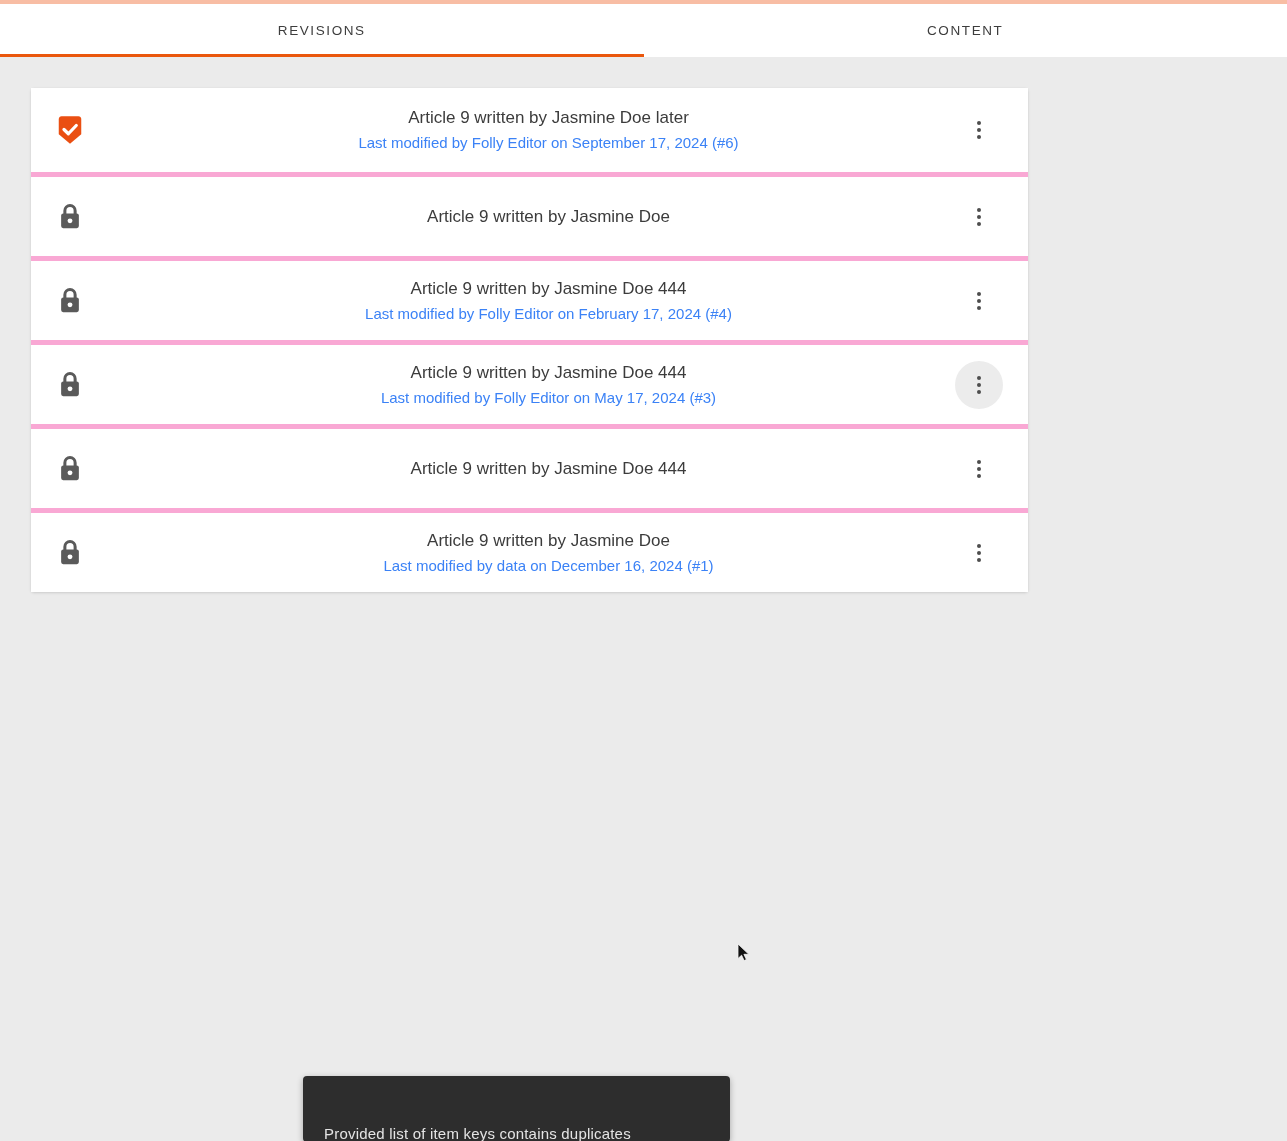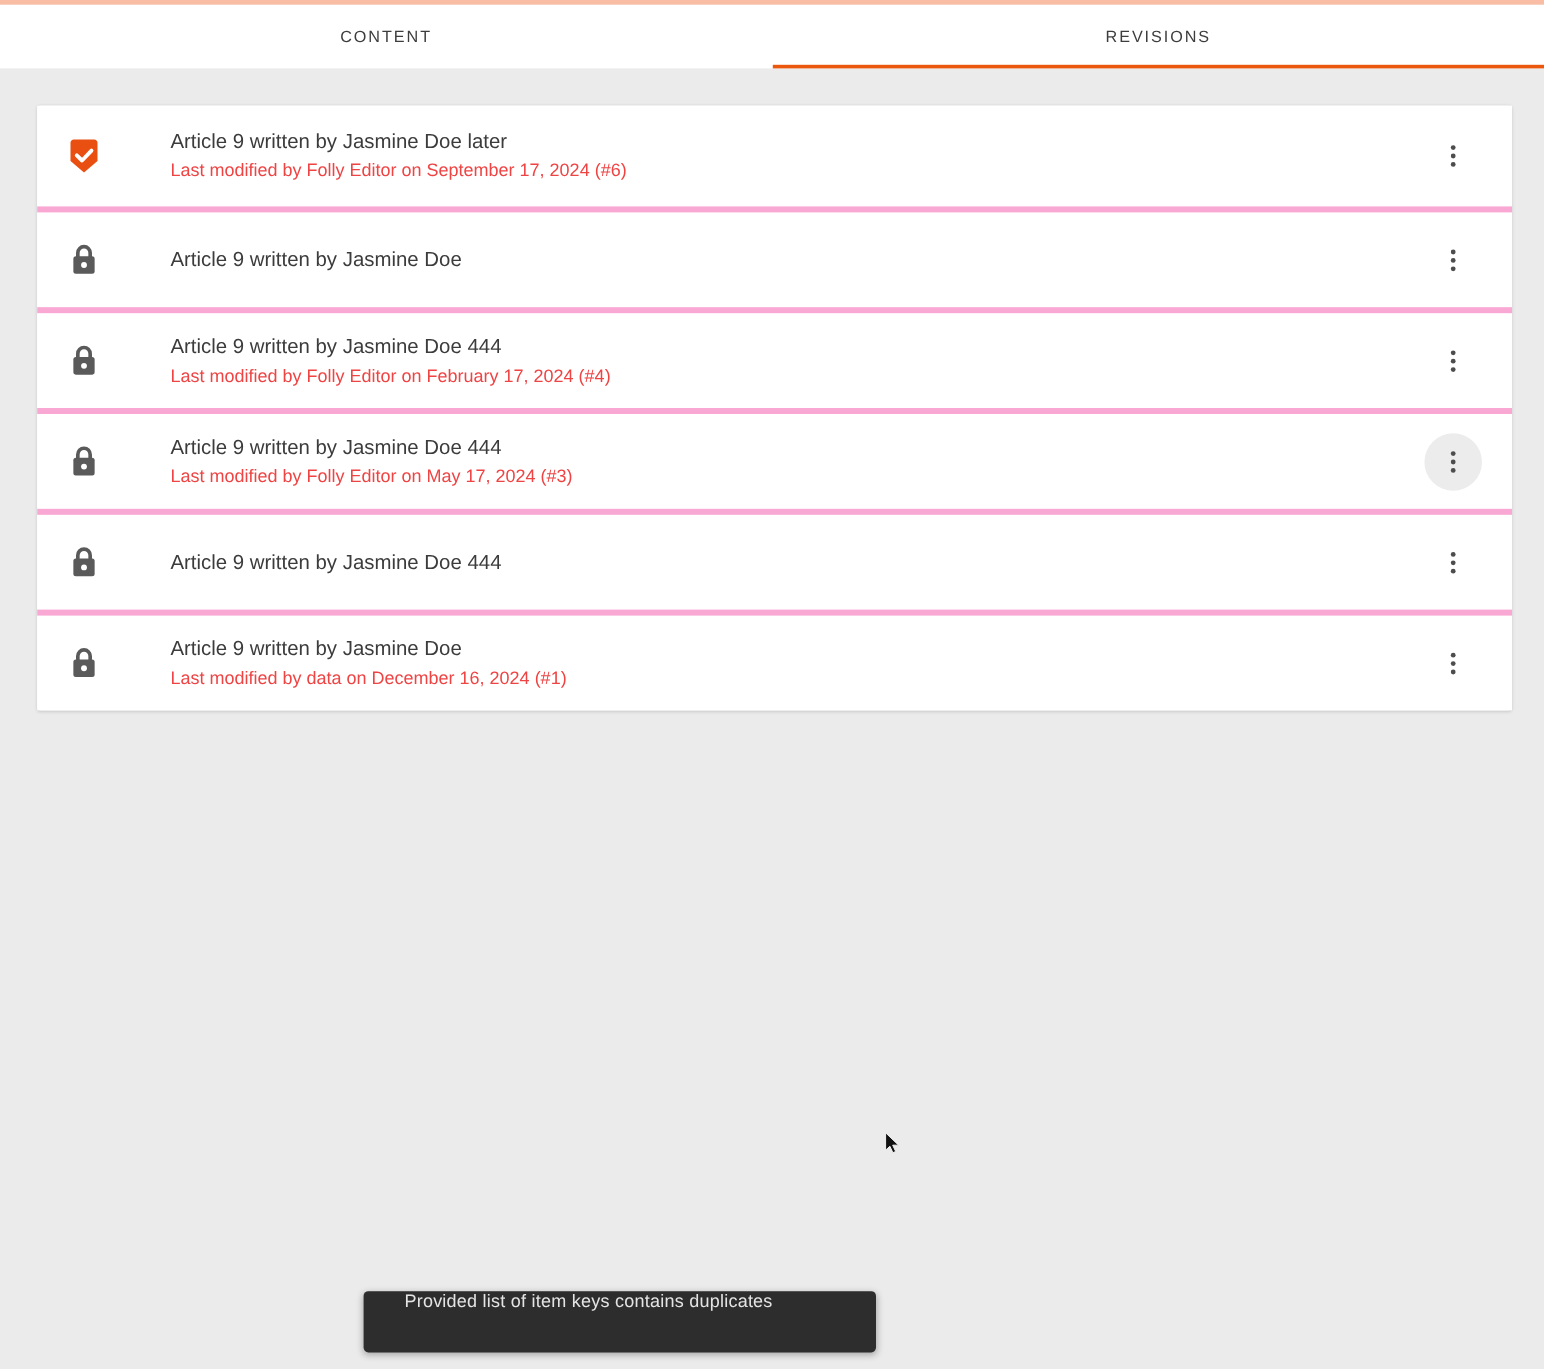--- a/index.html
+++ b/index.html
@@ -25,67 +25,68 @@
     font-size:13.5px;letter-spacing:1.6px;color:#3d3d3d;font-weight:500;
     cursor:pointer;border:none;background:transparent;position:relative;
     font-family:inherit;
   }
   .tab.active::after{
     content:"";position:absolute;left:0;right:0;bottom:0;height:3px;
     background:var(--accent);
   }
   
   .card{
-    position:absolute;left:31px;top:88px;width:1229px;
+    position:absolute;left:31px;top:88px;width:997px;
     background:#ffffff;border-radius:3px;
     box-shadow:0 1px 3px rgba(0,0,0,0.13), 0 0 1px rgba(0,0,0,0.08);
+    text-align:center;
   }
   .row{
     height:84px;display:flex;align-items:center;
     padding-left:22px;padding-right:25px;background:#ffffff;
   }
   .row + .row{border-top:5px solid #f9a8d4;}
   .icon-holder{
     width:34px;height:36px;display:flex;align-items:center;justify-content:center;
     flex:0 0 34px;
   }
   .texts{margin-left:55px;flex:1 1 auto;min-width:0;}
   .title{
     font-size:17px;color:#3c3c3c;font-weight:500;line-height:24px;
   }
   .subtitle{
-    font-size:15px;color:#ef4444;line-height:22px;margin-top:2px;
+    font-size:15px;color:#3b82f6;line-height:22px;margin-top:2px;
   }
   .kebab{
     width:48px;height:48px;border-radius:50%;border:none;background:transparent;
     display:flex;align-items:center;justify-content:center;cursor:pointer;
     flex:0 0 48px;
   }
   .kebab.hovered{background:#ececec;}
   .dots{display:flex;flex-direction:column;gap:3px;}
   .dots i{width:4px;height:4px;border-radius:50%;background:#4d4d4d;display:block;}
   
   .toast{
-    position:absolute;left:303px;top:1076px;width:427px;height:51px;
+    position:absolute;left:303px;top:1076px;width:427px;height:66px;
     background:var(--toast-bg);border-radius:4px;
-    display:flex;align-items:flex-start;padding-left:34px;
+    display:flex;align-items:flex-end;padding-left:21px;
     box-shadow:0 2px 6px rgba(0,0,0,0.3);
   }
   .toast span{font-size:15px;color:#e4e4e4;letter-spacing:0.2px;}
   
   .cursor{position:absolute;pointer-events:none;}
 </style>
 </head>
 <body>
 
 <div class="top-strip"></div>
 
 <div class="tabbar">
+  <button class="tab active">REVISIONS</button>
   <button class="tab">CONTENT</button>
-  <button class="tab active">REVISIONS</button>
 </div>
 
 <div class="card">
   <div class="row">
     <span class="icon-holder">
       <svg class="shield" width="30" height="34" viewBox="0 0 24 26">
         <path d="M3 4.2C3 3 4 2 5.2 2h13.6C20 2 21 3 21 4.2v12.1L12 24l-9-7.7V4.2z" fill="#ea4f12"></path>
         <path d="M7.2 12.6l3.5 3.4 6.3-6.6" fill="none" stroke="#ffffff" stroke-width="2.6" stroke-linecap="round" stroke-linejoin="round"></path>
       </svg>
 

